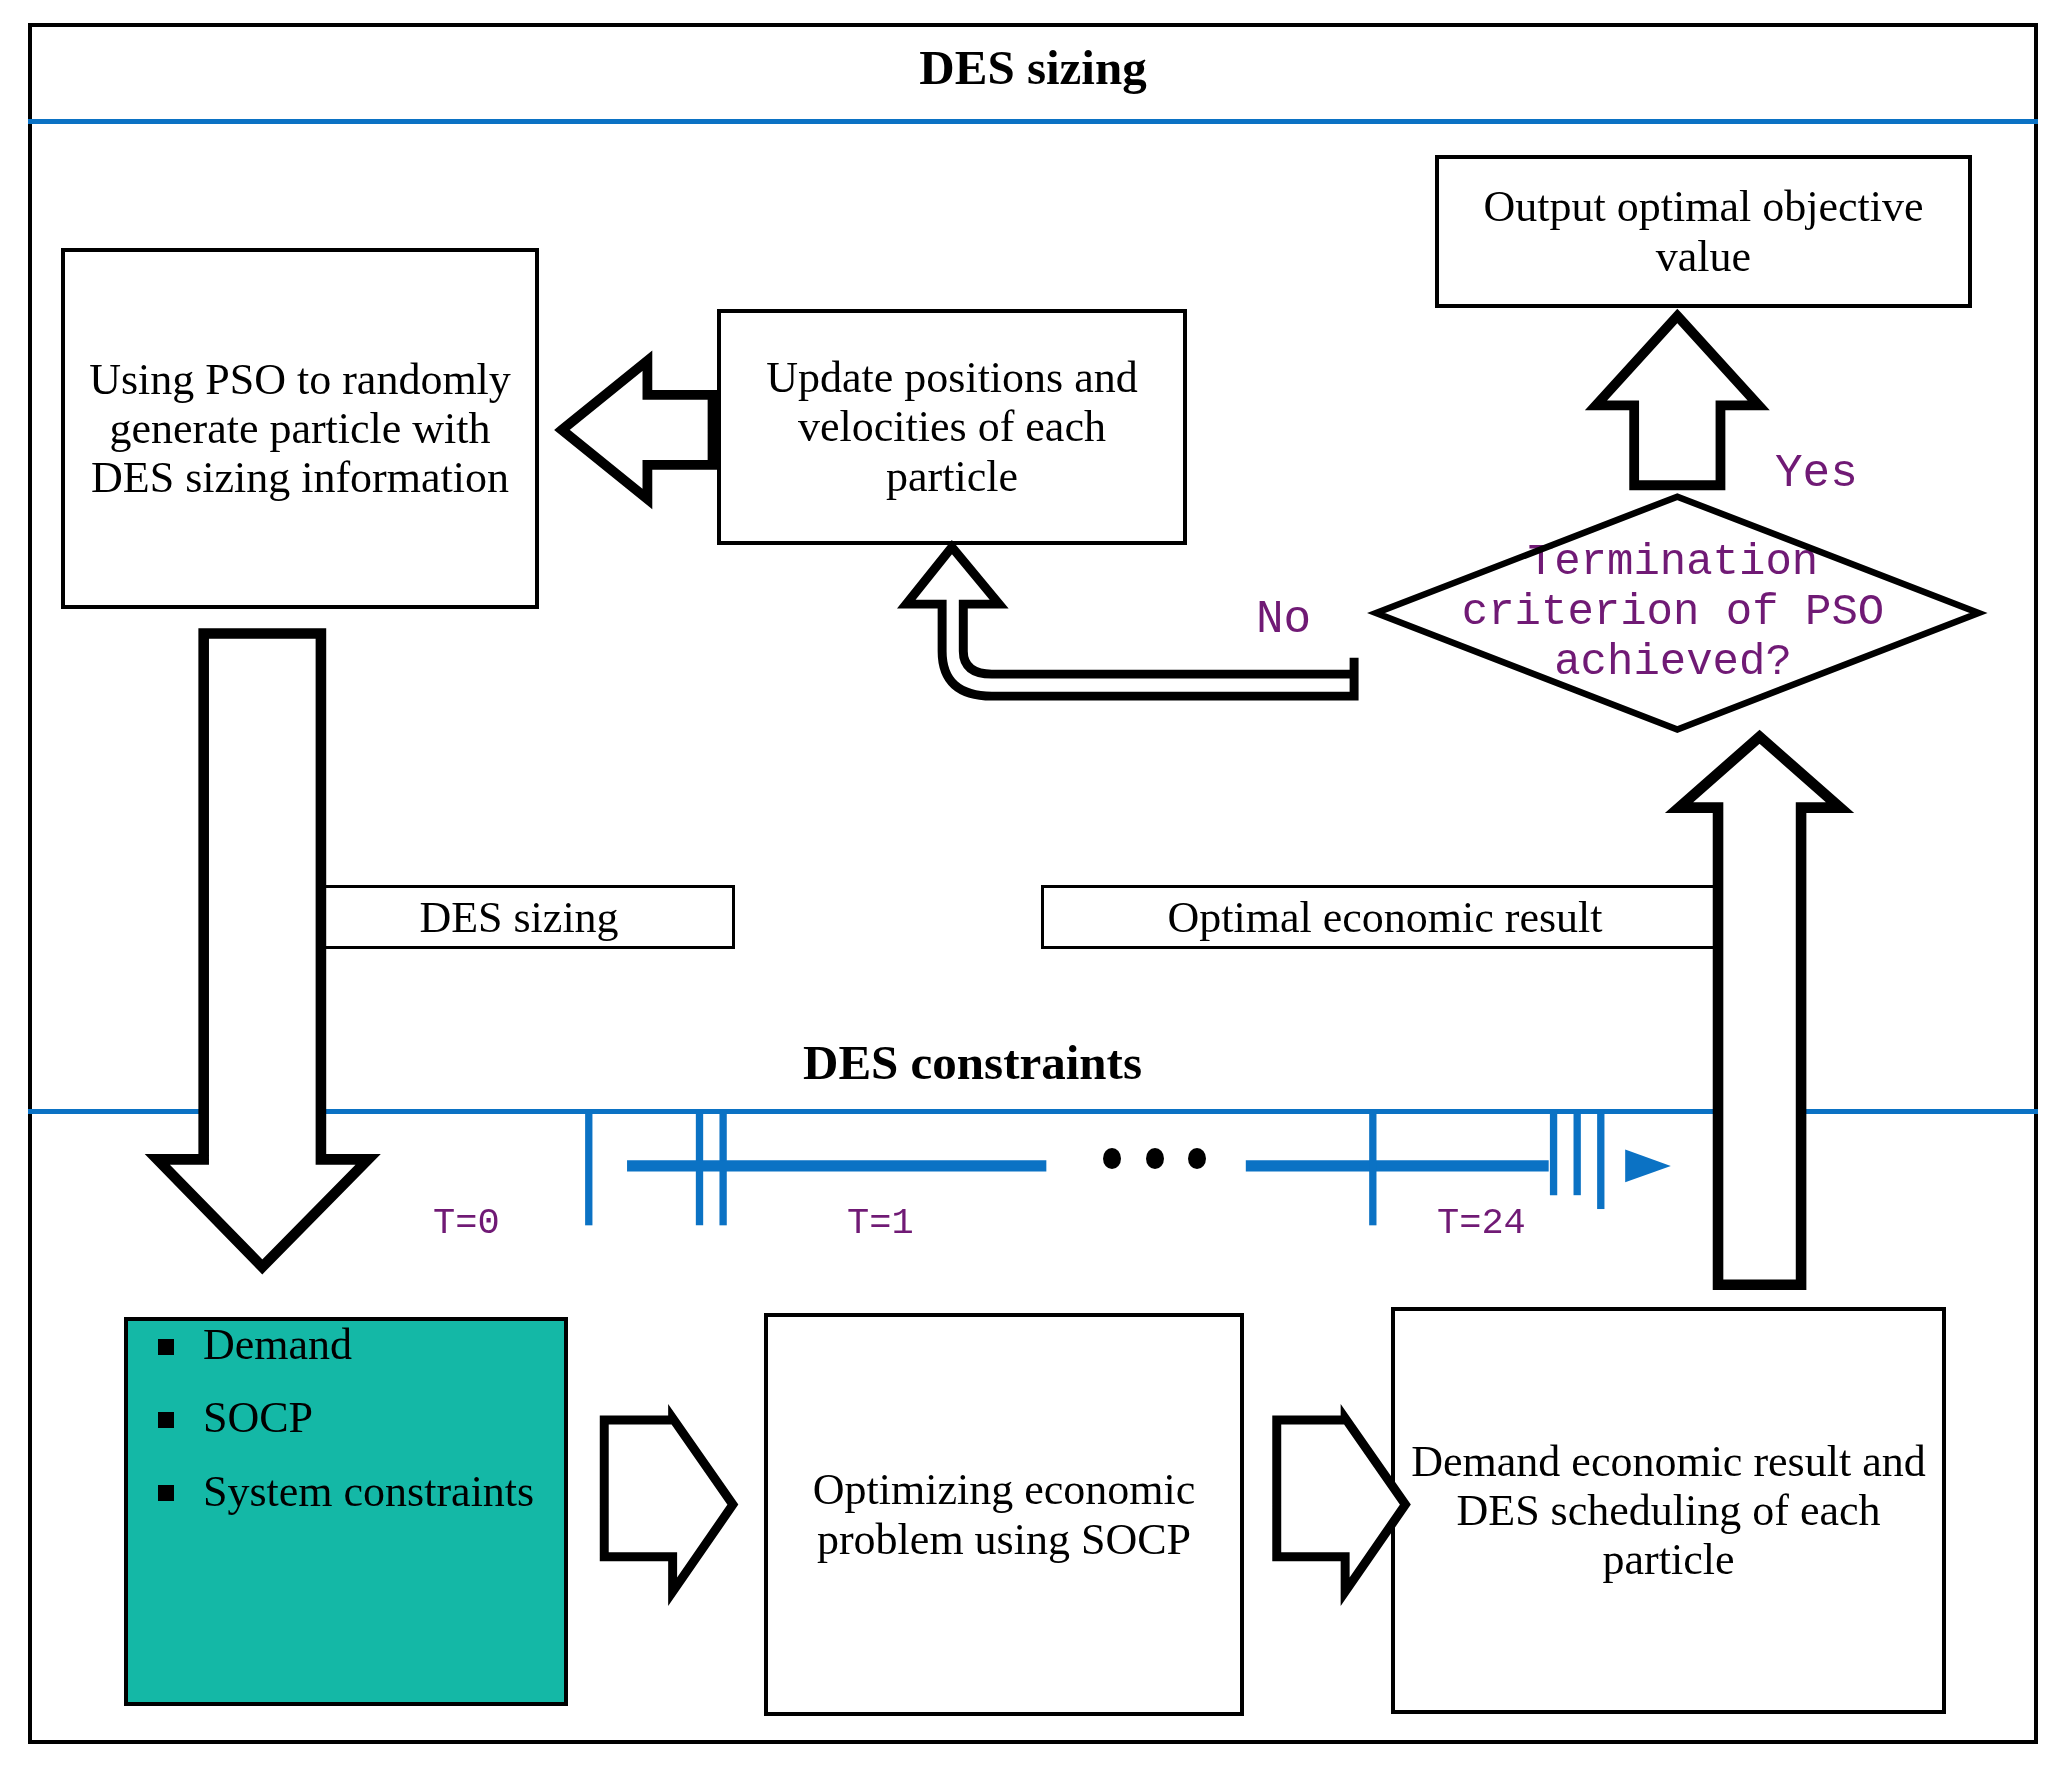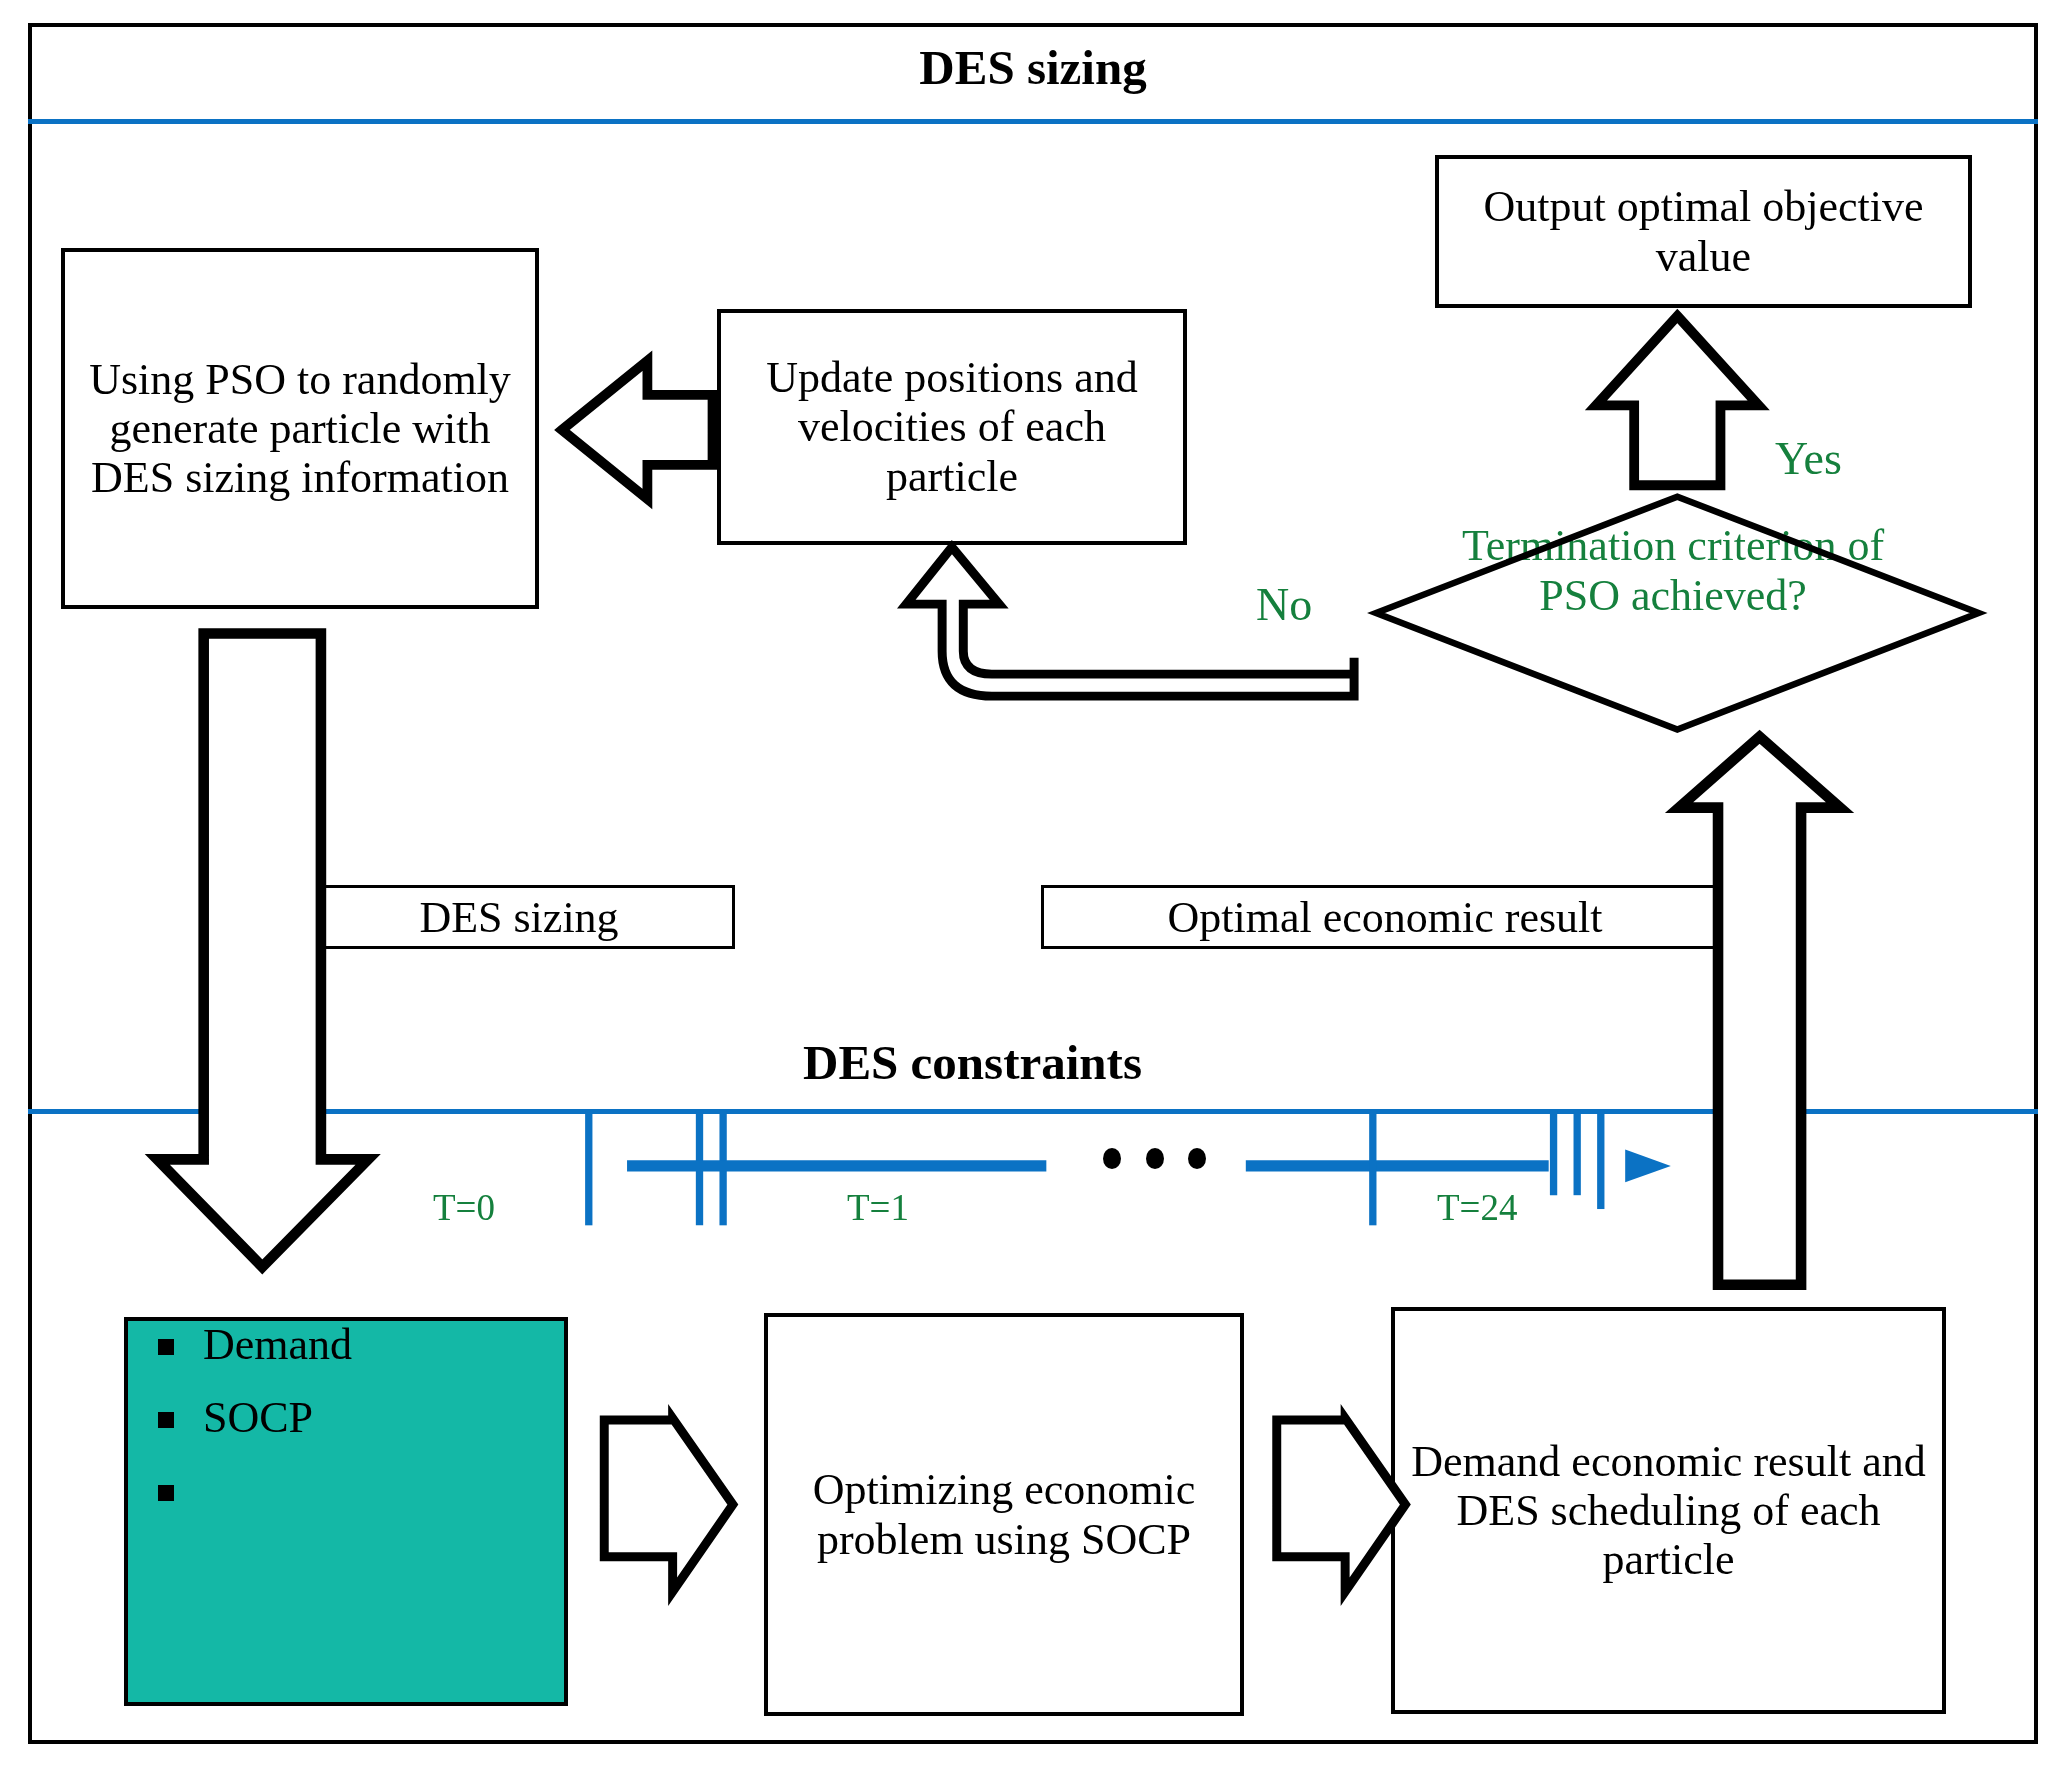--- a/index.html
+++ b/index.html
@@ -87,23 +87,24 @@
   }
   .bullet-list li:last-child{margin-bottom:0;}
   .bullet-list li .sq{
     position:absolute;
     left:6.5px; top:18px;
     width:16.3px;height:16.3px;background:#000;
   }
   
   .plain-label{
     position:absolute;
-    color:#15803d;
+    color:#701a75;
     white-space:nowrap;
-    font-family:Liberation Serif, serif;
+    font-family:Liberation Mono, monospace;
+    margin-top:16px;
   }
   svg.overlay{
     position:absolute;left:0;top:0;
     width:2065px;height:1770px;
     pointer-events:none;
   }
   .tl-line{stroke:#0b72c4;}
   .dots span{
     position:absolute;
     width:18px;height:21px;border-radius:50%;
@@ -156,20 +157,21 @@
       <li>
         <span class="sq"></span>
         <span style="font-size:44px;">Demand</span>
       </li>
       <li>
         <span class="sq"></span>
         <span style="font-size:44px;">SOCP</span>
       </li>
       <li>
         <span class="sq"></span>
+        <span style="font-size:44px; display:inline-block; line-height:1.12;">System constraints</span>
       </li>
     </ul>
   </div>
 
   <div class="pbox" style="left:764px; top:1313px; width:480px; height:403px; font-size:44px;">Optimizing economic problem using SOCP</div>
 
   <div class="pbox" style="left:1391px; top:1307px; width:555px; height:407px; font-size:44px;">Demand economic result and DES scheduling of each particle</div>
 
   <svg class="overlay" viewBox="0 0 2536 2174">
 

